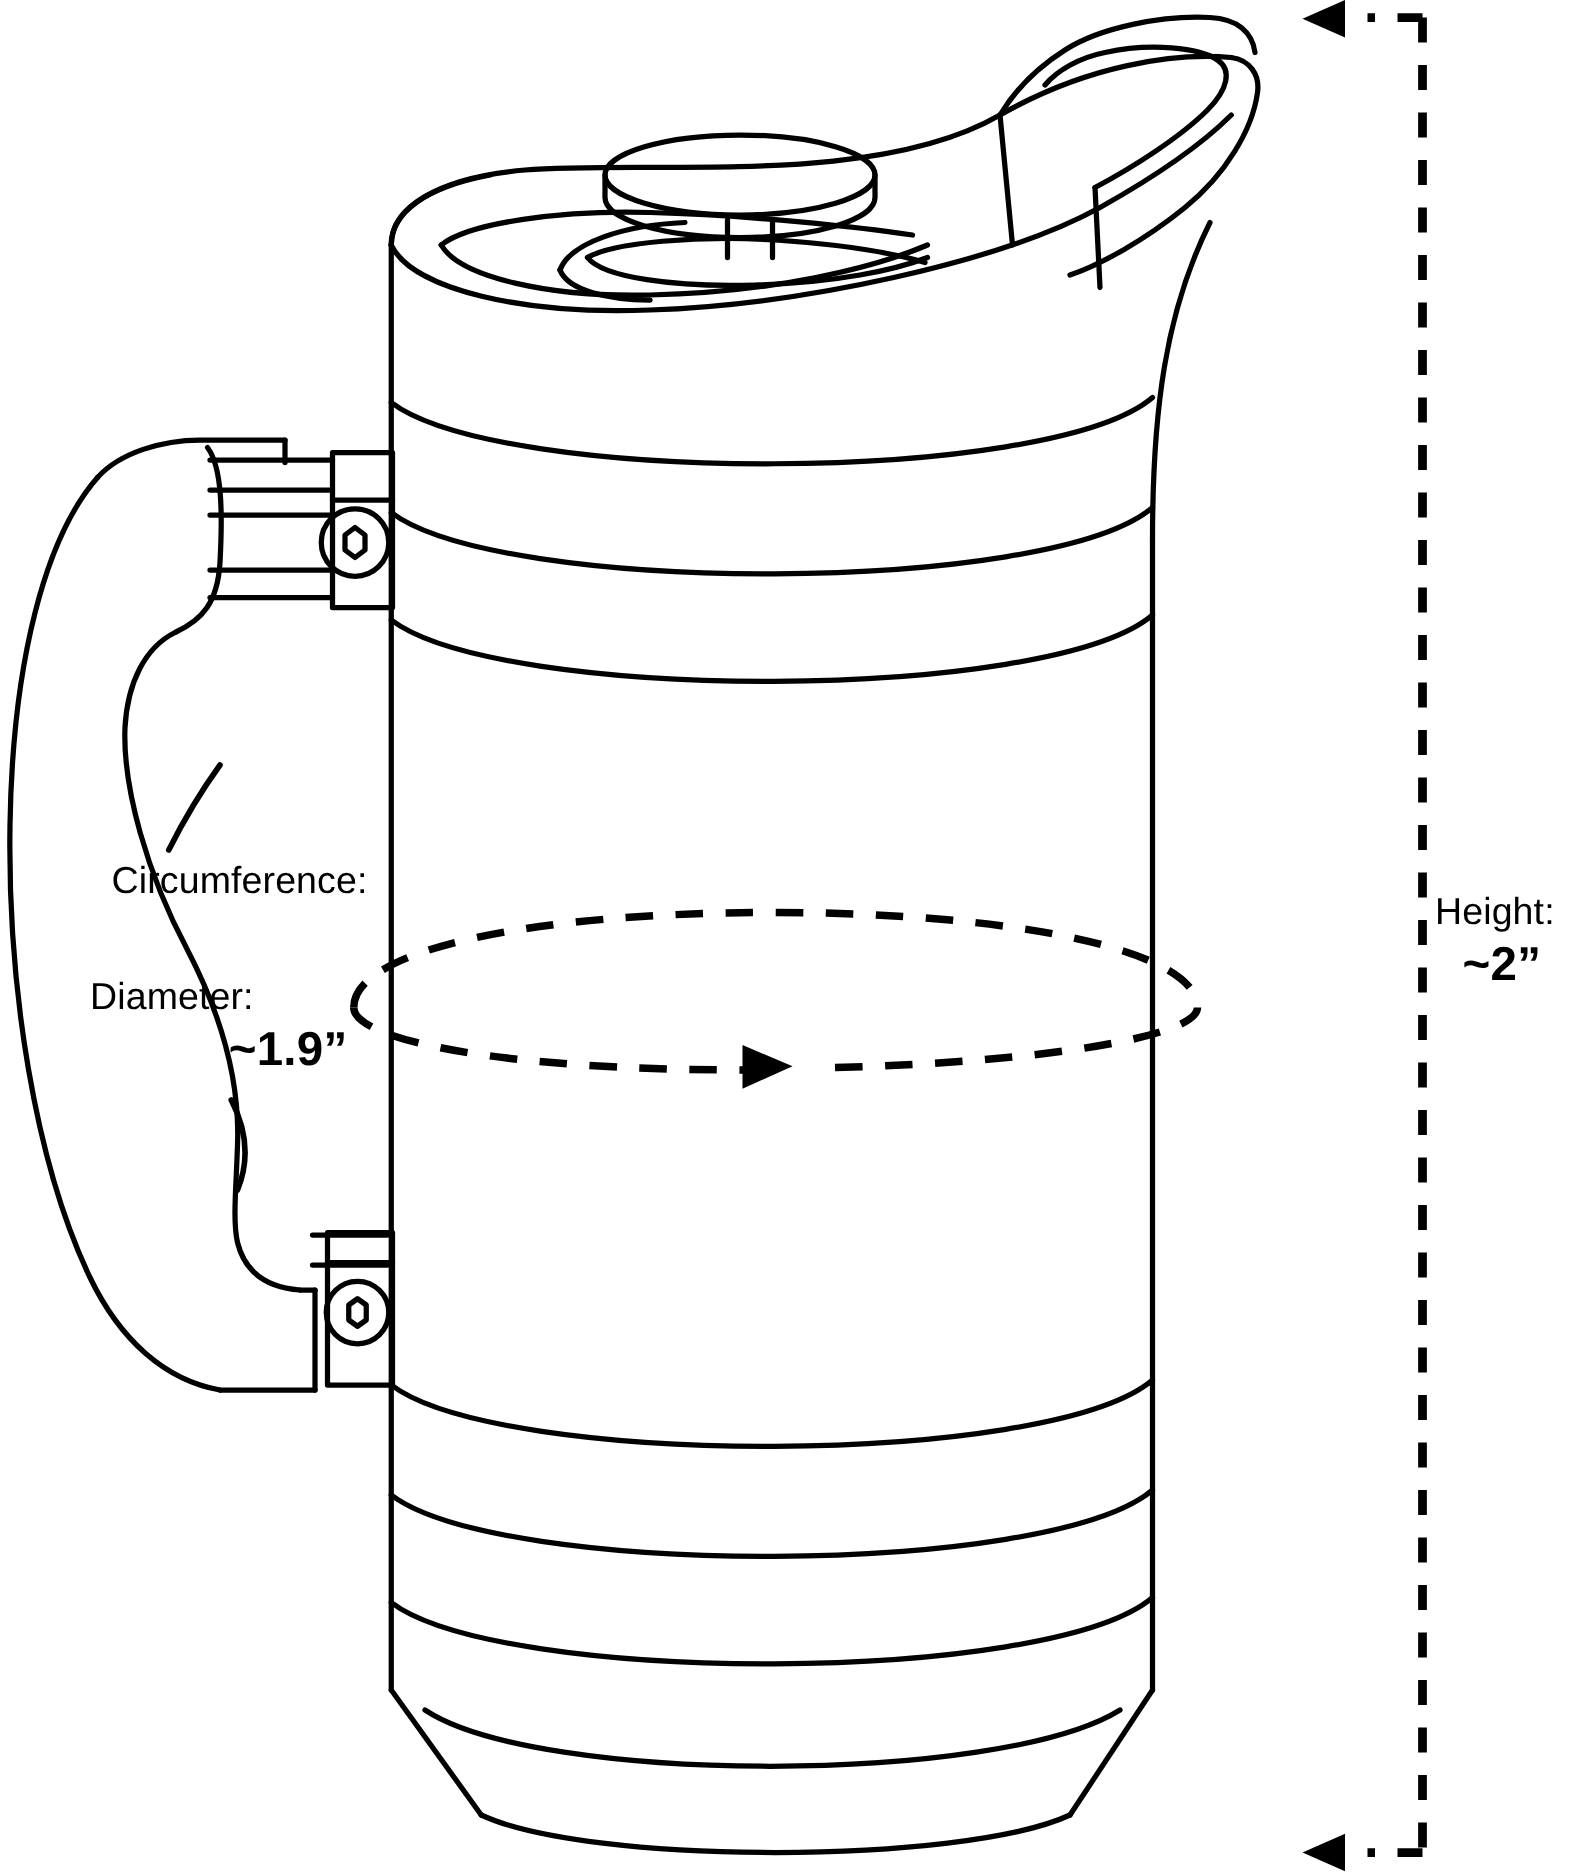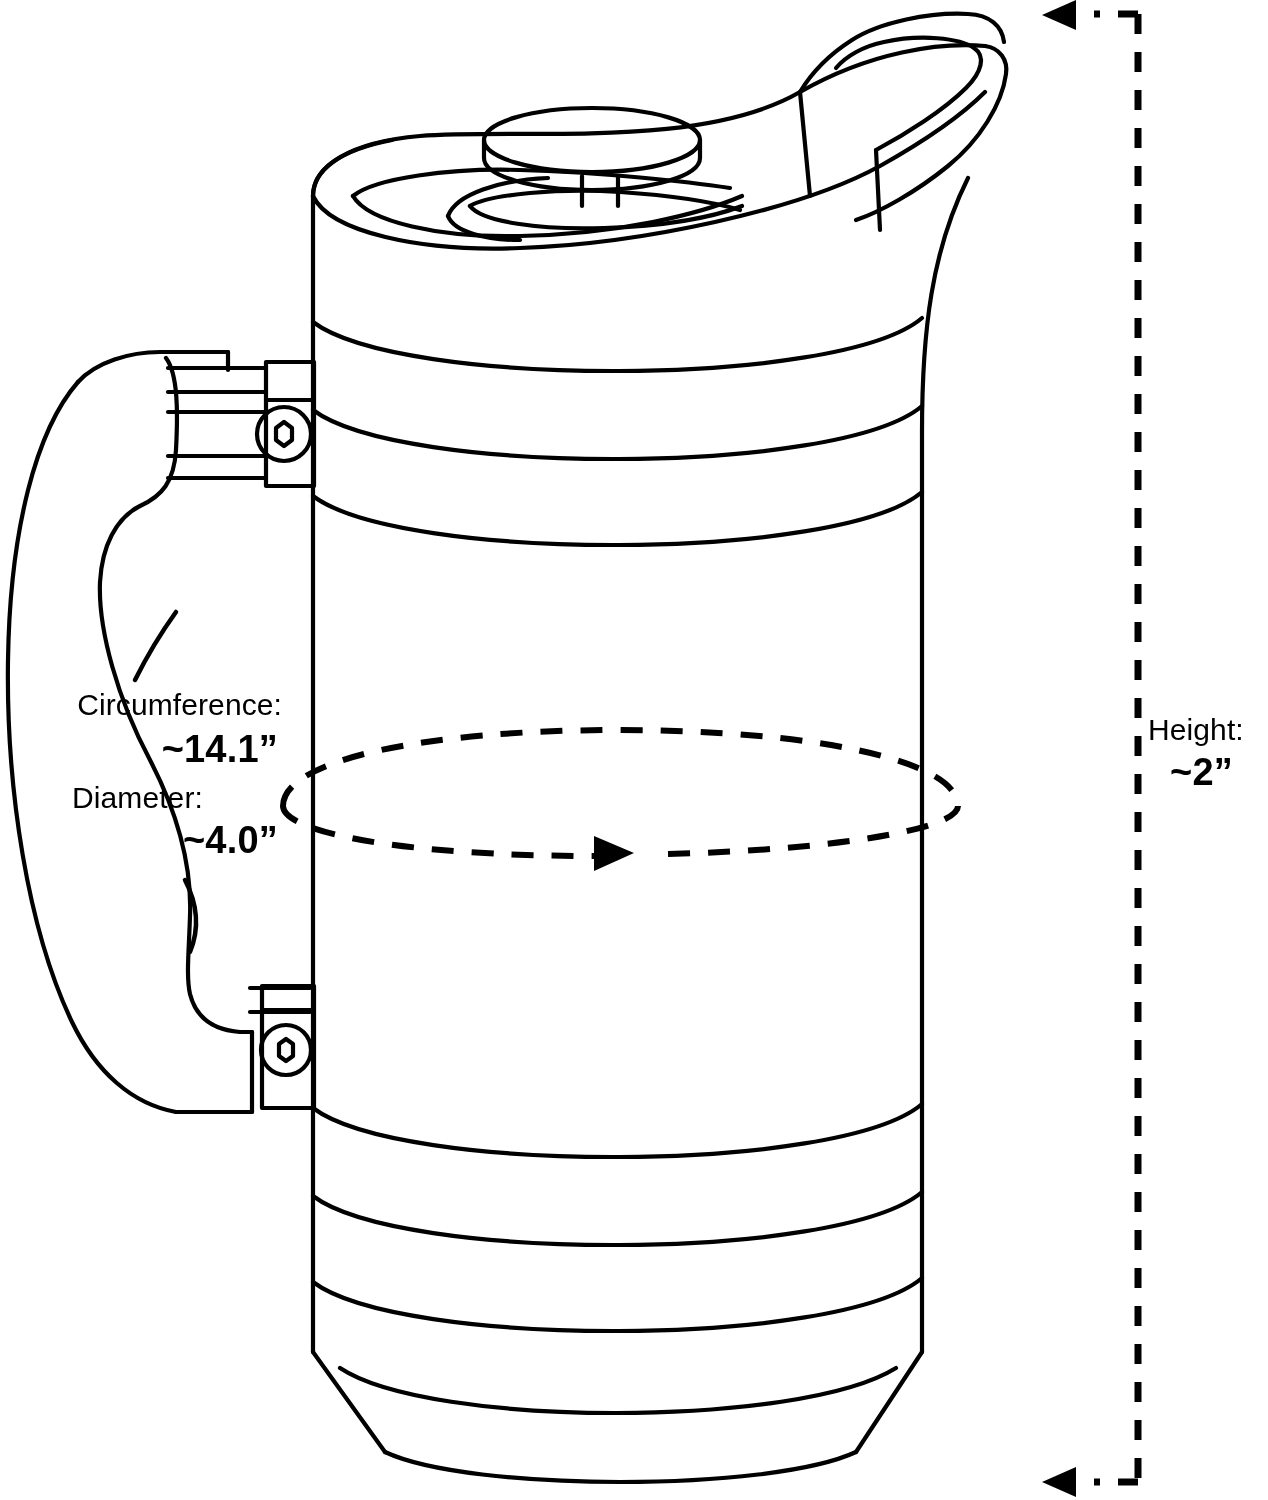--- a/index.html
+++ b/index.html
@@ -37,21 +37,21 @@
     letter-spacing: 0.1px;
     line-height: 1.12;
   }
   .label-bold {
     font-size: 38px;
     font-weight: 700;
     letter-spacing: 0.2px;
     line-height: 1.1;
   }
   #circumference-label {
-    left: 76px;
+    left: 88px;
     top: 688px;
     text-align: right;
     width: 206px;
   }
   #circumference-value {
     left: 72px;
     top: 729px;
     text-align: right;
     width: 206px;
   }
@@ -231,23 +231,22 @@
       <path d="M1138,14 L1138,1482"></path>
       <path d="M1138,14 L1094,14"></path>
       <path d="M1138,1482 L1094,1482"></path>
     </g>
     <path d="M1076,0 L1076,30 L1042,15 Z" fill="#000000" stroke="none"></path>
     <path d="M1076,1467 L1076,1497 L1042,1482 Z" fill="#000000" stroke="none"></path>
   </svg>
 
   <div class="label-block label-regular" id="circumference-label">Circumference:</div>
 
-  <div class="label-block label-bold" id="circumference-value">~14.1”</div>
 
   <div class="label-block label-regular" id="diameter-label">Diameter:</div>
 
-  <div class="label-block label-bold" id="diameter-value">~4.0”</div>
+  <div class="label-block label-bold" id="diameter-value">~1.9”</div>
 
   <div class="label-block label-regular" id="height-label">Height:</div>
 
   <div class="label-block label-bold" id="height-value">~2”</div>
 
 </div>
 
 </body></html>

